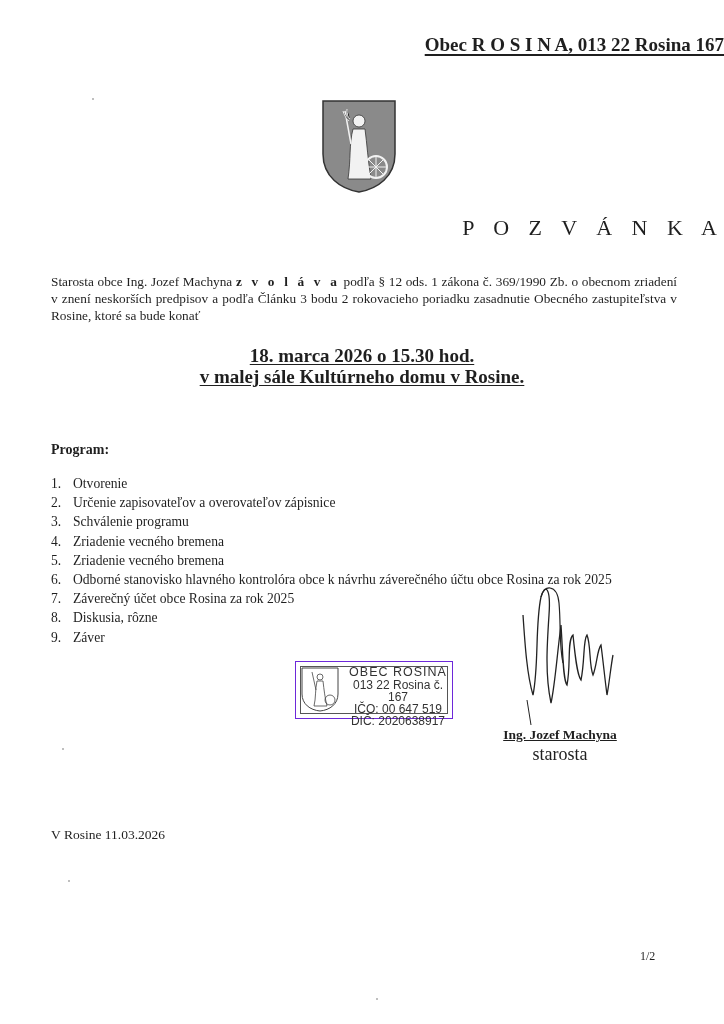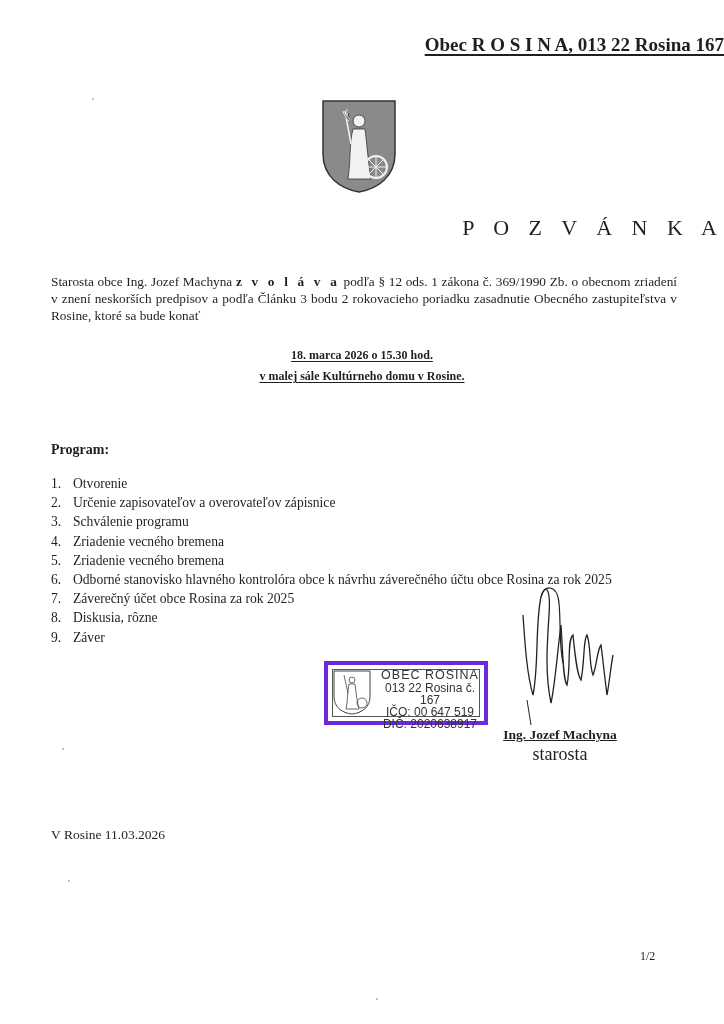--- a/index.html
+++ b/index.html
@@ -5,27 +5,27 @@
   html, body { margin: 0; padding: 0; background: #ffffff; }
   body { width: 724px; height: 1024px; position: relative; overflow: hidden;
          font-family: "Liberation Serif", "DejaVu Serif", serif; color: #1f1f1f; }
   .abs { position: absolute; }
   .header { left: 0; width: 724px; top: 34px; text-align: right; font-size: 19px; font-weight: bold; }
   .header span { text-decoration: underline; text-underline-offset: 3px; text-decoration-thickness: 1.5px; }
   .crest { left: 321px; top: 99px; width: 76px; height: 95px; }
   .title { left: 0; width: 724px; top: 215px; text-align: right; font-size: 22px; font-weight: normal; letter-spacing: 7px; }
   .intro { left: 51px; width: 626px; top: 273px; font-size: 13.3px; line-height: 17px; text-align: justify; }
   .intro .spaced { font-weight: bold; letter-spacing: 3px; }
-  .event { left: 0; width: 724px; top: 345px; text-align: center; font-size: 12px; font-weight: bold; line-height: 21px; }
+  .event { left: 0; width: 724px; top: 345px; text-align: center; font-size: 19px; font-weight: bold; line-height: 21px; }
   .event div span { text-decoration: underline; text-underline-offset: 2px; }
   .program-label { left: 51px; top: 442px; font-size: 14px; font-weight: bold; }
   .program { left: 51px; top: 474px; font-size: 13.6px; line-height: 19.2px; margin: 0; padding: 0; list-style: none; }
   .program li { display: flex; }
   .program .num { width: 22px; }
-  .stamp { left: 324px; top: 661px; width: 156px; height: 56px; border: 4px solid #6d28d9; }
+  .stamp { left: 295px; top: 661px; width: 156px; height: 56px; border: 1px solid #6d28d9; }
   .stamp-inner { position: absolute; left: 4px; top: 4px; right: 4px; bottom: 4px; border: 1px solid #555; }
   .stamp-crest { position: absolute; left: 4px; top: 4px; width: 40px; height: 46px; }
   .stamp-text { position: absolute; left: 52px; top: 3px; width: 100px; text-align: center;
                 font-family: "Liberation Sans", "DejaVu Sans", sans-serif; color: #333; }
   .stamp-text .l1 { font-size: 12.5px; letter-spacing: 1px; line-height: 14px; }
   .stamp-text .l2 { font-size: 12px; line-height: 12px; }
   .signature { left: 505px; top: 585px; width: 140px; height: 150px; }
   .signer { left: 470px; width: 180px; top: 727px; text-align: center; font-size: 13.5px; font-weight: bold; text-decoration: underline; }
   .signer-role { left: 470px; width: 180px; top: 744px; text-align: center; font-size: 18px; }
   .place-date { left: 51px; top: 827px; font-size: 13.5px; }

